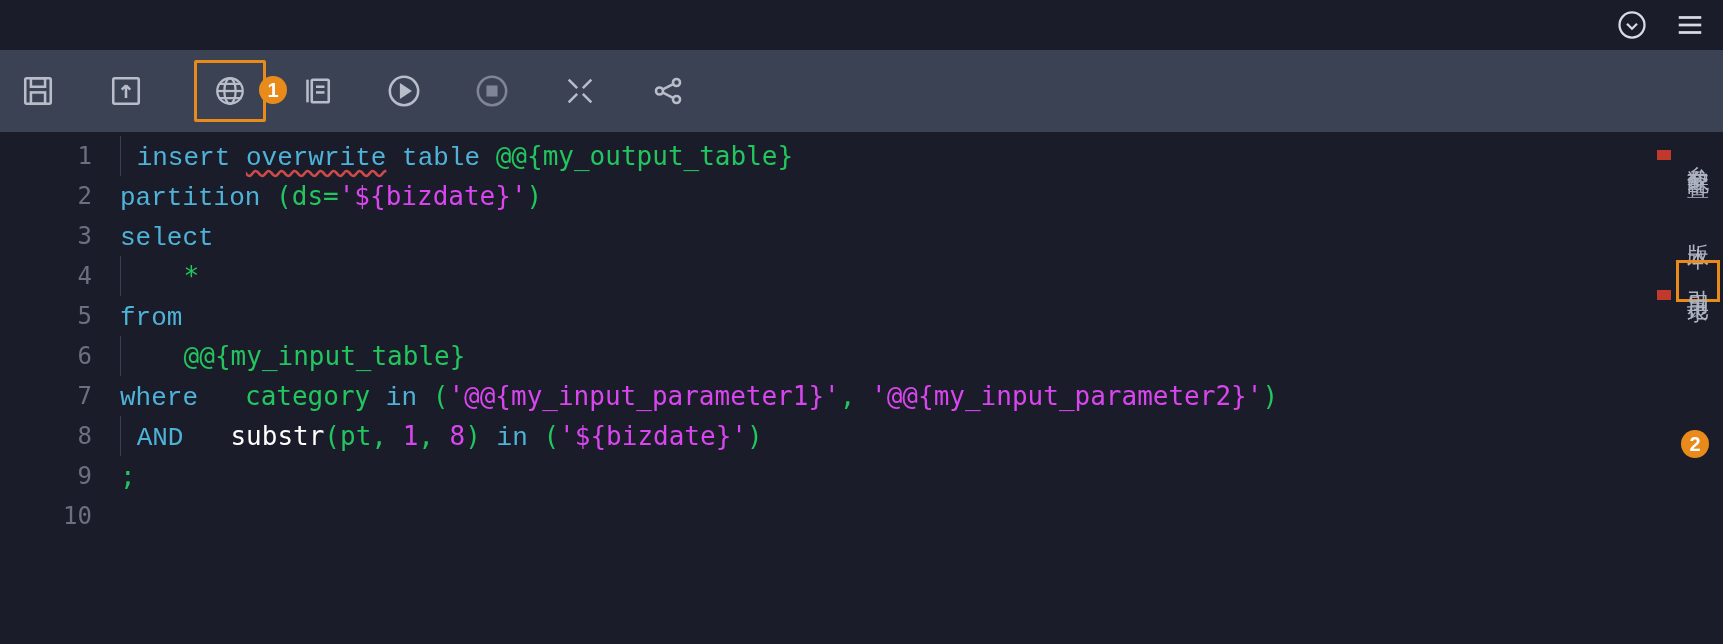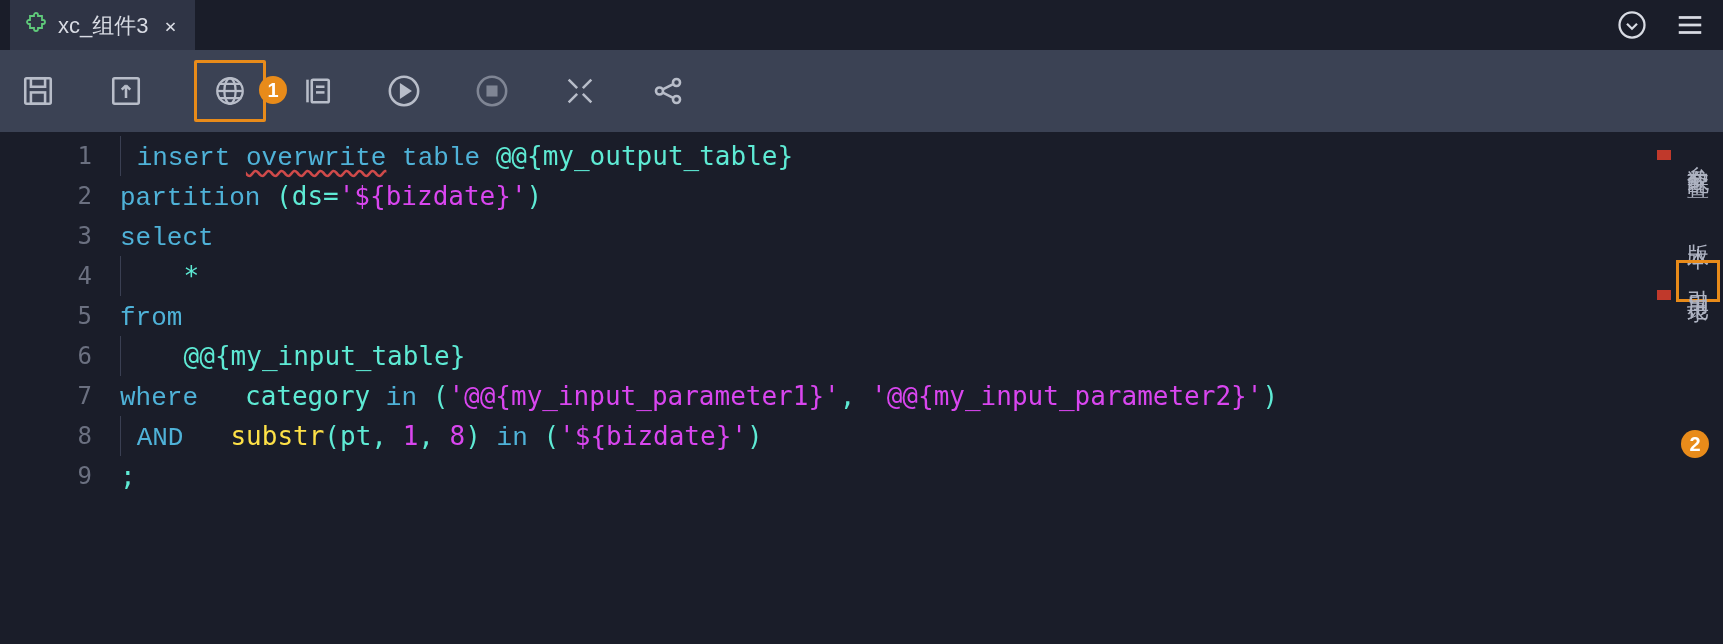--- a/index.html
+++ b/index.html
@@ -26,50 +26,41 @@
   .callout-1 { left: 259px; top: 26px; }
 
   
   .editor-area { flex: 1; display: flex; background: #1a1d29; position: relative; }
   .gutter { width: 120px; background: #1a1d29; padding-top: 4px; }
   .gutter .ln { height: 40px; line-height: 40px; text-align: right; padding-right: 28px; color: #6b7080; font-size: 24px; }
   .code { flex: 1; padding-top: 4px; font-size: 26px; line-height: 40px; white-space: pre; color: #d8dbe3; position: relative; }
   .code .line { height: 40px; }
   .indent-guide { display:inline-block; width:0; border-left:1px solid #3a3f52; height:40px; vertical-align:top; margin-right:0; }
   .kw { color: #4fb2d8; font-family: Liberation Mono, monospace; }
-  .func { color: #fde047; }
+  .func { color: #ffffff; }
   .str { color: #d946ef; }
   .wavy { text-decoration: underline wavy #d04a4a; text-underline-offset: 4px; }
-  .op { color: #5eead4; }
+  .op { color: #22c55e; }
 
   
   .right-rail { position: absolute; right: 0; top: 132px; bottom: 0; width: 50px; display: flex; flex-direction: column; align-items: center; background: transparent; }
   .rail-item { writing-mode: vertical-rl; text-orientation: upright; color: #aeb3c2; font-size: 22px; font-family: sans-serif; padding: 16px 0; cursor: pointer; letter-spacing: 4px; }
   .rail-item.boxed { border: 3px solid #e88b1a; padding: 10px 4px; }
   .callout-2 { right: 14px; top: 430px; position: absolute; width:28px; height:28px; background:#e88b1a; border-radius:50%; color:#fff; font-size:20px; font-weight:bold; display:flex; align-items:center; justify-content:center; font-family:sans-serif; }
 
   
   .minimap { position: absolute; right: 52px; top: 132px; width: 14px; }
   .mm-mark { width: 14px; height: 10px; background: #c0392b; margin-bottom: 130px; }
 </style>
 </head>
 <body>
 
 <div class="app">
 
   <div class="tabbar">
-    <div class="tab active">
-      <span class="tab-icon">
-        <svg viewBox="0 0 24 24" fill="none" stroke="#5fc97a" stroke-width="1.8">
-          <path d="M10 3a2 2 0 0 1 4 0v1h4v4h1a2 2 0 0 1 0 4h-1v4h-4v1a2 2 0 0 1-4 0v-1H6v-4H5a2 2 0 0 1 0-4h1V4h4V3z"></path>
-        </svg>
-      </span>
-      <span class="tab-label">xc_组件3</span>
-      <span class="tab-close">×</span>
-    </div>
     <div class="tabbar-right">
       <span class="hdr-icon">
         <svg viewBox="0 0 24 24" fill="none" stroke="#d8dbe3" stroke-width="1.8">
           <circle cx="12" cy="12" r="10"></circle>
             <path d="M8 11l4 4 4-4"></path>
         </svg>
       </span>
       <span class="hdr-icon">
         <svg viewBox="0 0 24 24" stroke="#d8dbe3" stroke-width="2.2">
           <line x1="3" y1="6" x2="21" y2="6"></line>
@@ -143,20 +134,21 @@
     <div class="gutter" id="gutter">
         <div class="ln">1</div>
         <div class="ln">2</div>
         <div class="ln">3</div>
         <div class="ln">4</div>
         <div class="ln">5</div>
         <div class="ln">6</div>
         <div class="ln">7</div>
         <div class="ln">8</div>
         <div class="ln">9</div>
+        <div class="ln">10</div>
       </div>
     <div class="code" id="code"><div class="line"><span class="indent-guide"></span> <span class="kw">insert</span> <span class="kw wavy">overwrite</span> <span class="kw">table</span> <span class="op">@@{my_output_table}</span></div><div class="line"><span class="kw">partition</span> <span class="op">(ds=</span><span class="str">'${bizdate}'</span><span class="op">)</span></div><div class="line"><span class="kw">select</span></div><div class="line"><span class="indent-guide"></span> <span class="op">   *</span></div><div class="line"><span class="kw">from</span></div><div class="line"><span class="indent-guide"></span> <span class="op">   @@{my_input_table}</span></div><div class="line"><span class="kw">where</span><span class="op">   category </span><span class="kw">in</span><span class="op"> (</span><span class="str">'@@{my_input_parameter1}'</span><span class="op">, </span><span class="str">'@@{my_input_parameter2}'</span><span class="op">)</span></div><div class="line"><span class="indent-guide"></span> <span class="kw">AND</span><span class="op">   </span><span class="func">substr</span><span class="op">(pt, </span><span class="str">1</span><span class="op">, </span><span class="str">8</span><span class="op">) </span><span class="kw">in</span><span class="op"> (</span><span class="str">'${bizdate}'</span><span class="op">)</span></div><div class="line"><span class="op">;</span></div><div class="line"></div></div>
   </div>
 
   <div class="minimap">
     <div class="mm-mark" style="margin-top:18px;"></div>
     <div class="mm-mark"></div>
   </div>
 
   <div class="right-rail">

